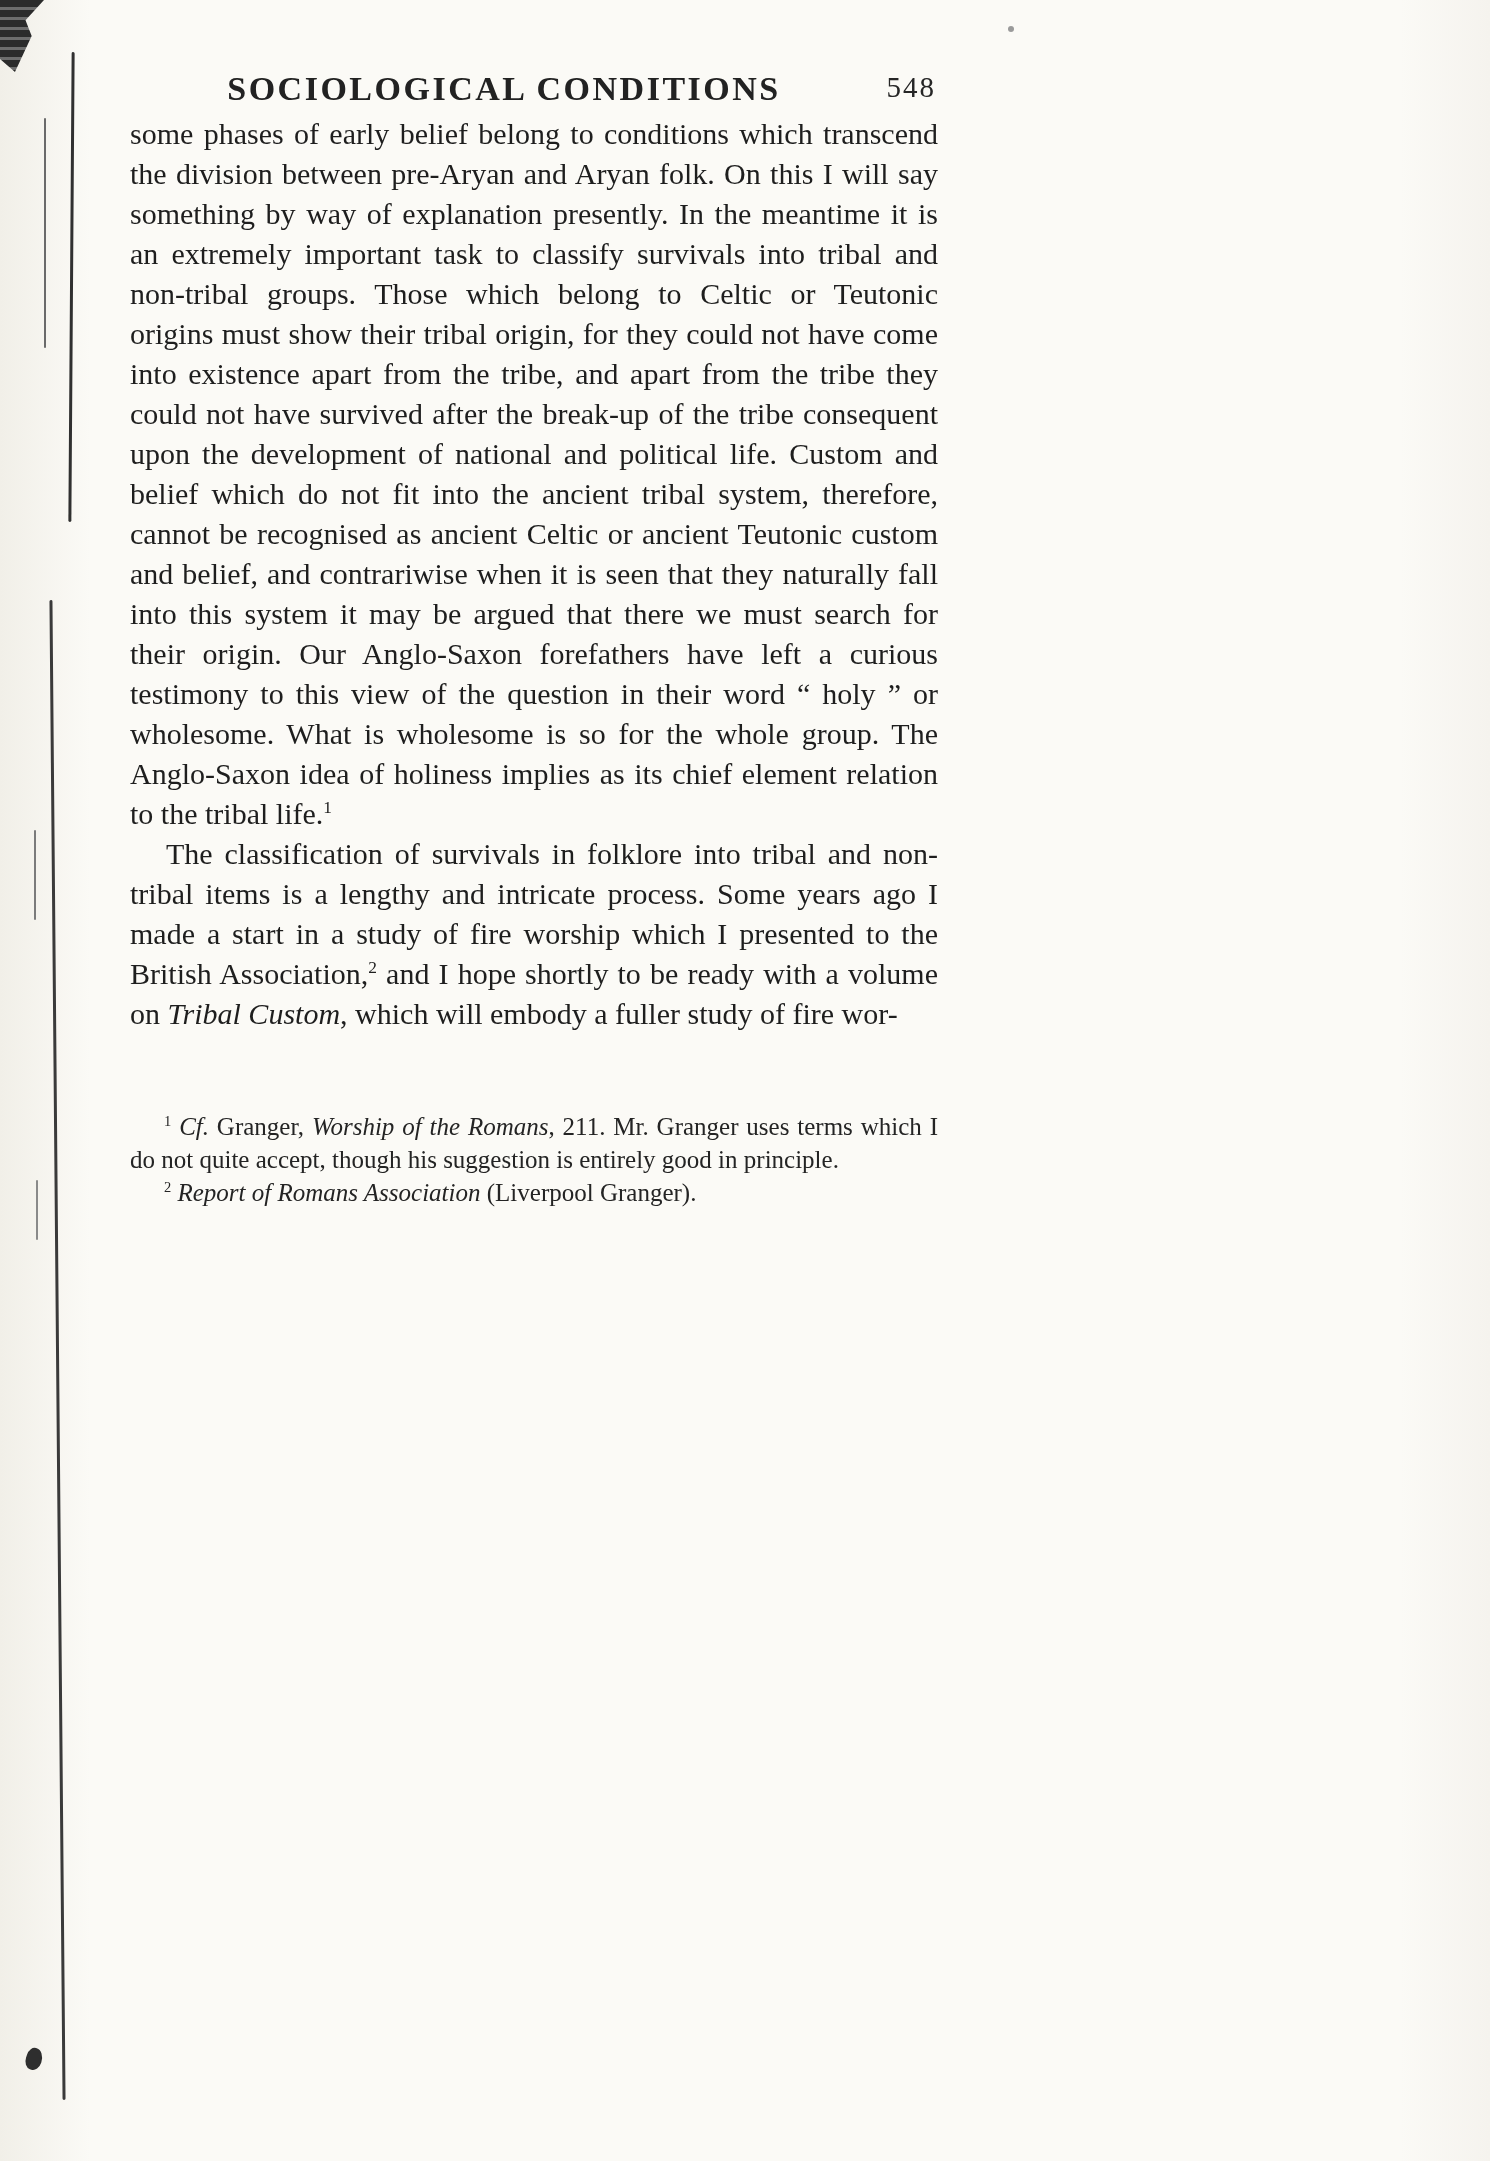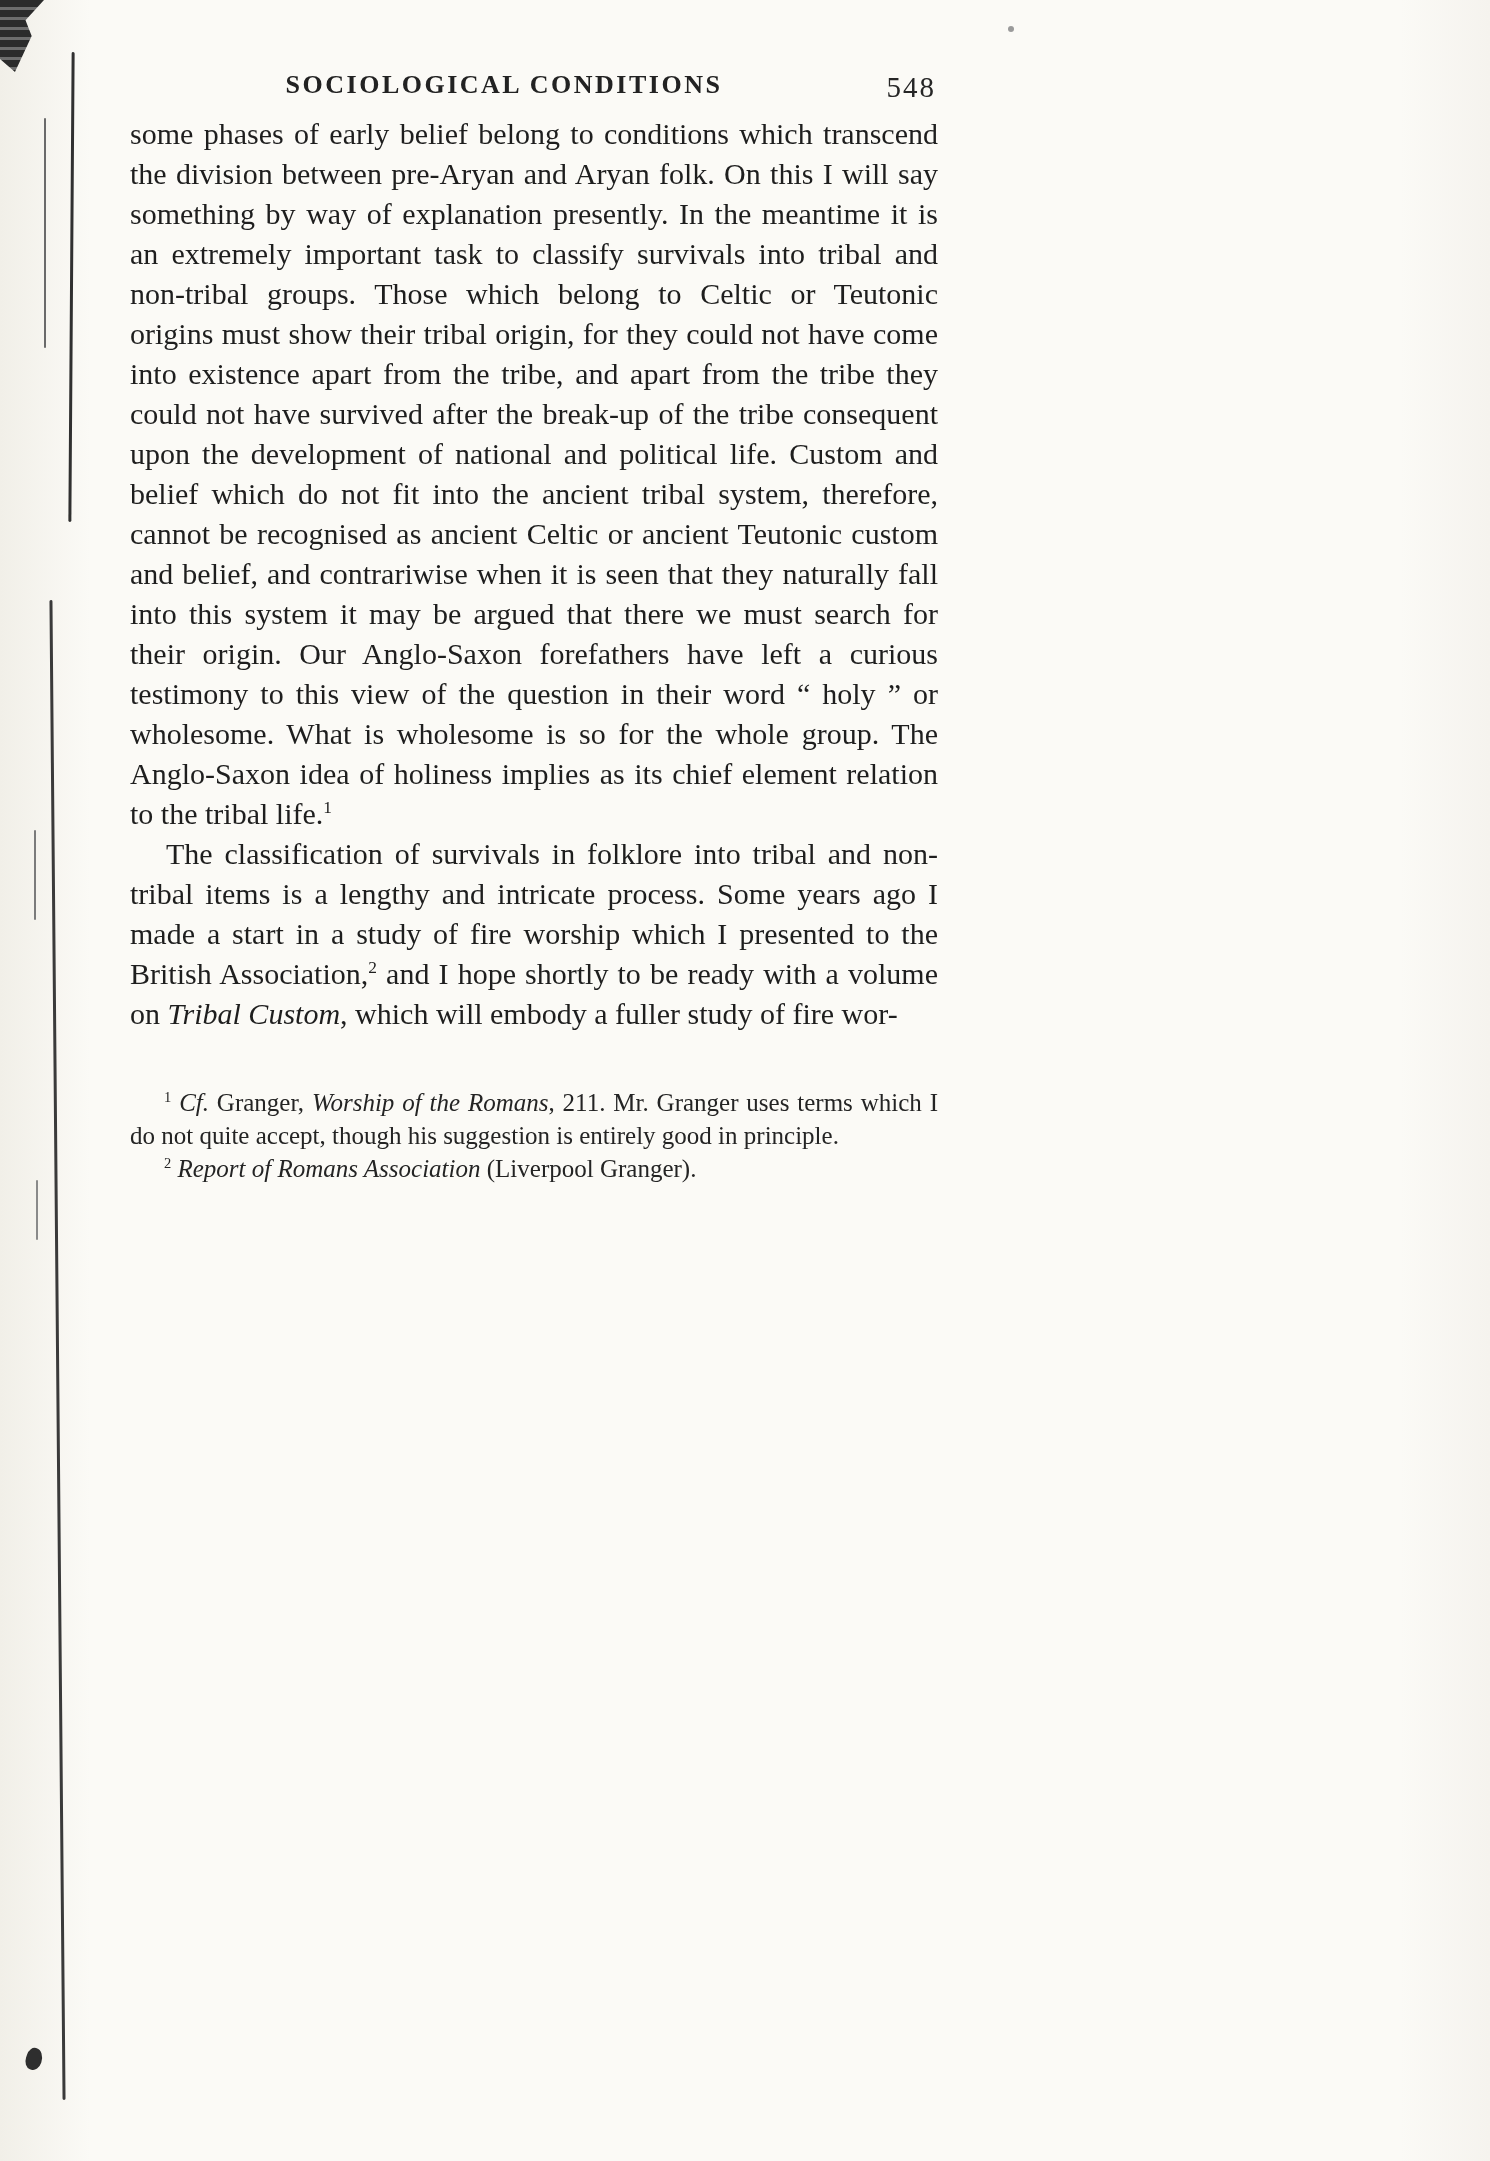--- a/index.html
+++ b/index.html
@@ -26,21 +26,21 @@
     width: 808px;
   }
 
   .running-head {
     position: relative;
     height: 44px;
   }
   .running-head .title {
     display: block;
     text-align: center;
-    font-size: 26px;
+    font-size: 34px;
     font-weight: 600;
     letter-spacing: 2.5px;
     color: #222;
     padding-right: 60px; 
   }
   .running-head .page-number {
     position: absolute;
     right: 2px;
     top: 1px;
     font-size: 29px;
@@ -57,21 +57,21 @@
   .body-text p { margin: 0; }
   .body-text p.indent { text-indent: 36px; }
 
   sup {
     font-size: 0.58em;
     line-height: 0;
     vertical-align: super;
   }
 
   .footnotes {
-    margin-top: 52px;
+    margin-top: 76px;
     font-size: 25px;
     line-height: 33px;
     text-align: justify;
     text-justify: inter-word;
     color: #242424;
     font-family: Liberation Serif, serif;
   }
   .footnotes p { margin: 0; text-indent: 34px; }
 
   

